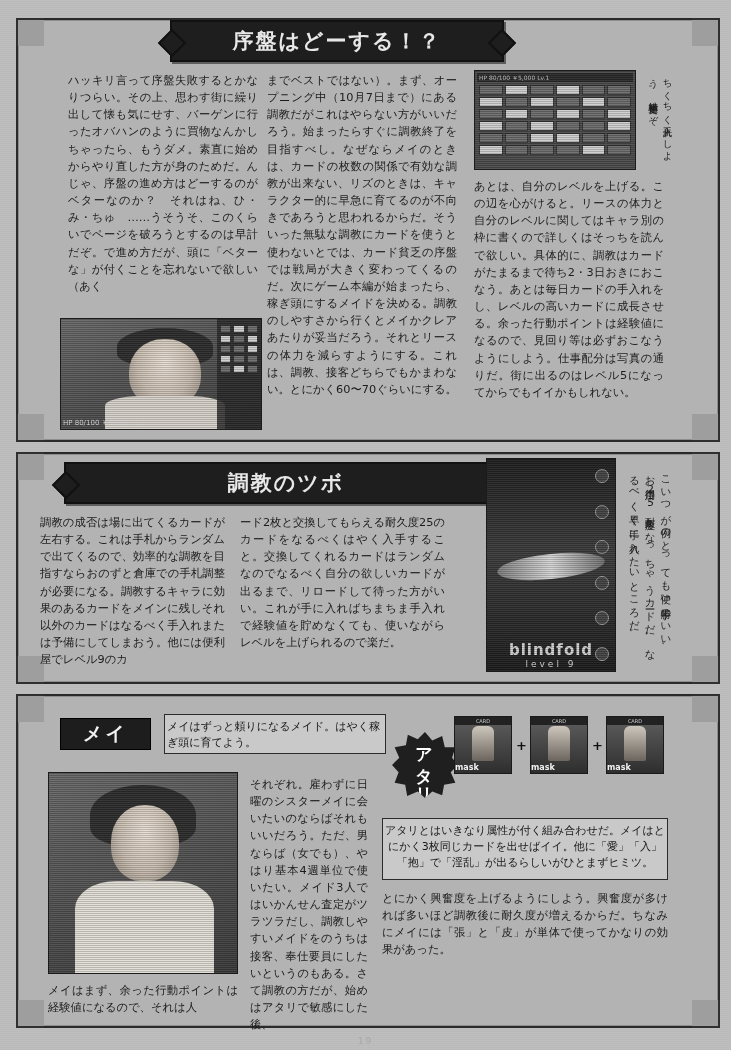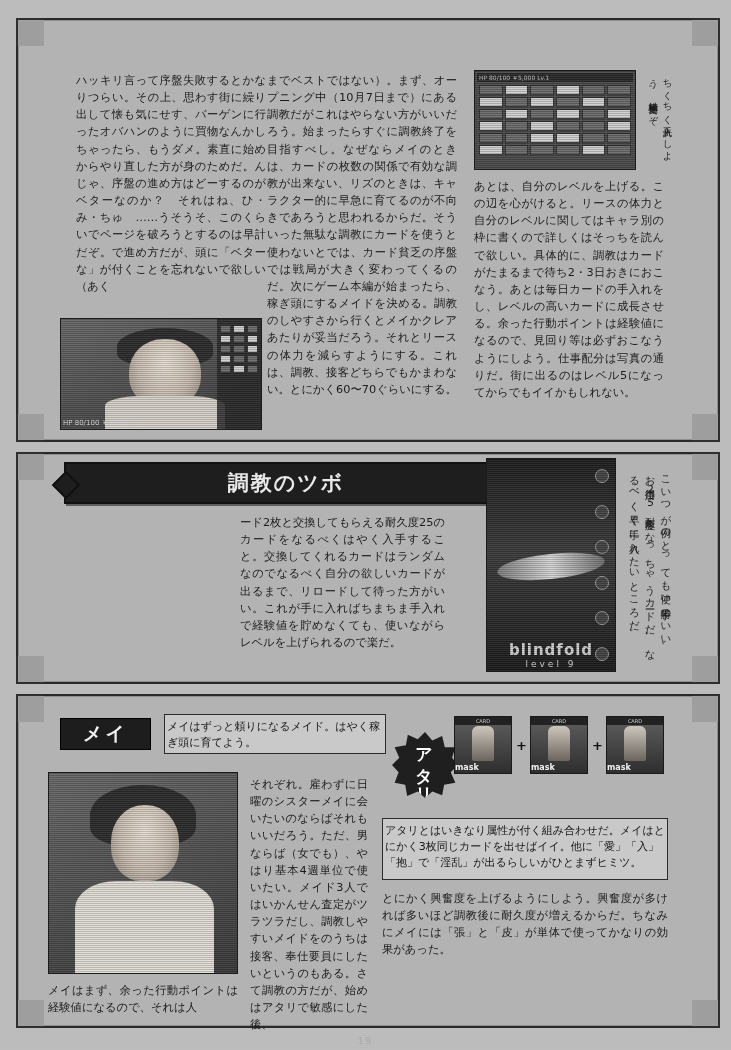--- a/index.html
+++ b/index.html
@@ -217,22 +217,25 @@
 
 <div class="page">
 
   <div class="panel" style="left:16px;top:18px;width:700px;height:420px;">
     <div class="corner tl"></div>
     <div class="corner tr"></div>
     <div class="corner bl"></div>
     <div class="corner br"></div>
   </div>
 
-
-  <div class="col" style="left:76px;top:72px;width:190px;">ハッキリ言って序盤失敗するとかなりつらい。その上、思わす街に繰り出して懐も気にせす、バーゲンに行ったオバハンのように買物なんかしちゃったら、もうダメ。素直に始めからやり直した方が身のためだ。んじゃ、序盤の進め方はどーするのがベターなのか？　それはね、ひ・み・ちゅ　……うそうそ、このくらいでページを破ろうとするのは早計だぞ。で進め方だが、頭に「ベターな」が付くことを忘れないで欲しい（あく</div>
+  <div class="banner" style="left:170px;top:20px;width:330px;height:38px;">
+    <span class="bt">序盤はどーする！？</span>
+  </div>
+
+  <div class="col" style="left:68px;top:72px;width:190px;">ハッキリ言って序盤失敗するとかなりつらい。その上、思わす街に繰り出して懐も気にせす、バーゲンに行ったオバハンのように買物なんかしちゃったら、もうダメ。素直に始めからやり直した方が身のためだ。んじゃ、序盤の進め方はどーするのがベターなのか？　それはね、ひ・み・ちゅ　……うそうそ、このくらいでページを破ろうとするのは早計だぞ。で進め方だが、頭に「ベターな」が付くことを忘れないで欲しい（あく</div>
   <div class="col" style="left:267px;top:72px;width:190px;">までベストではない）。まず、オープニング中（10月7日まで）にある調教だがこれはやらない方がいいだろう。始まったらすぐに調教終了を目指すべし。なぜならメイのときは、カードの枚数の関係で有効な調教が出来ない、リズのときは、キャラクター的に早急に育てるのが不向きであろうと思われるからだ。そういった無駄な調教にカードを使うと使わないとでは、カード貧乏の序盤では戦局が大きく変わってくるのだ。次にゲーム本編が始まったら、稼ぎ頭にするメイドを決める。調教のしやすさから行くとメイかクレアあたりが妥当だろう。それとリースの体力を減らすようにする。これは、調教、接客どちらでもかまわない。とにかく60〜70ぐらいにする。</div>
   <div class="col" style="left:474px;top:178px;width:190px;">あとは、自分のレベルを上げる。この辺を心がけると。リースの体力と自分のレベルに関してはキャラ別の枠に書くので詳しくはそっちを読んで欲しい。具体的に、調教はカードがたまるまで待ち2・3日おきにおこなう。あとは毎日カードの手入れをし、レベルの高いカードに成長させる。余った行動ポイントは経験値になるので、見回り等は必ずおこなうようにしよう。仕事配分は写真の通りだ。街に出るのはレベル5になってからでもイイかもしれない。</div>
 
   <div class="shot" style="left:474px;top:70px;width:160px;height:98px;">
     <div class="grid-ui">
       <div class="topbar">HP 80/100  ￥5,000  Lv.1</div>
       <div class="cells">
         <i></i>
           <i class="on"></i>
           <i></i>
@@ -309,20 +312,21 @@
     <div class="corner tl"></div>
     <div class="corner tr"></div>
     <div class="corner bl"></div>
     <div class="corner br"></div>
   </div>
 
   <div class="banner" style="left:64px;top:462px;width:440px;height:38px;">
     <span class="bt">調教のツボ</span>
   </div>
 
+  <div class="col" style="left:40px;top:514px;width:185px;">調教の成否は場に出てくるカードが左右する。これは手札からランダムで出てくるので、効率的な調教を目指すならおのずと倉庫での手札調整が必要になる。調教するキャラに効果のあるカードをメインに残しそれ以外のカードはなるべく手入れまたは予備にしてしまおう。他には便利屋でレベル9のカ</div>
   <div class="col" style="left:240px;top:514px;width:205px;">ード2枚と交換してもらえる耐久度25のカードをなるべくはやく入手すること。交換してくれるカードはランダムなのでなるべく自分の欲しいカードが出るまで、リロードして待った方がいい。これが手に入ればちまちま手入れで経験値を貯めなくても、使いながらレベルを上げられるので楽だ。</div>
 
   <div class="shot" style="left:486px;top:458px;width:128px;height:212px;">
     <div class="blindfold">
       <div class="band"></div>
       <div class="dots">
         <i></i>
         <i></i>
         <i></i>
         <i></i>
@@ -363,21 +367,21 @@
     <div class="fig"></div>
     <div class="cname">mask</div>
   </div>
   <div class="plus" style="left:592px;top:738px;">+</div>
   <div class="card" style="left:606px;top:716px;">
     <div class="cardtop">CARD</div>
     <div class="fig"></div>
     <div class="cname">mask</div>
   </div>
 
-  <div class="capbox" style="left:382px;top:818px;width:286px;height:62px;">アタリとはいきなり属性が付く組み合わせだ。メイはとにかく3枚同じカードを出せばイイ。他に「愛」「入」「抱」で「淫乱」が出るらしいがひとまずヒミツ。</div>
+  <div class="capbox" style="left:382px;top:818px;width:286px;height:62px;text-align:center;">アタリとはいきなり属性が付く組み合わせだ。メイはとにかく3枚同じカードを出せばイイ。他に「愛」「入」「抱」で「淫乱」が出るらしいがひとまずヒミツ。</div>
 
   <div class="shot" style="left:48px;top:772px;width:188px;height:200px;">
     <div class="portrait">
       <div class="hair" style="left:22%;top:6%;width:56%;height:30%;"></div>
       <div class="face" style="left:33%;top:16%;width:36%;height:38%;"></div>
       <div class="body" style="left:14%;bottom:0;width:74%;height:46%;background:#e2ded7;"></div>
     </div>
     <div class="scan"></div>
   </div>
 

